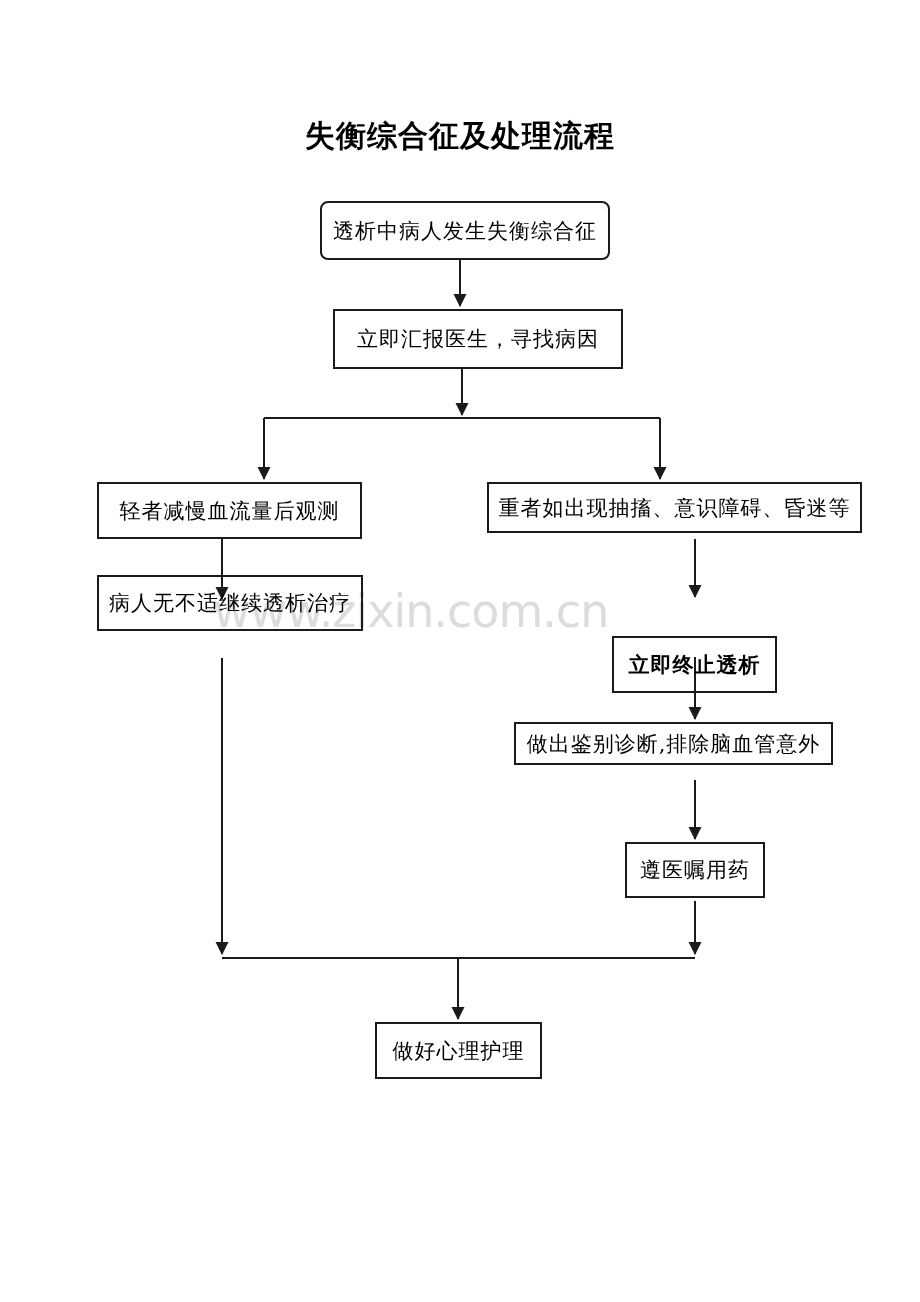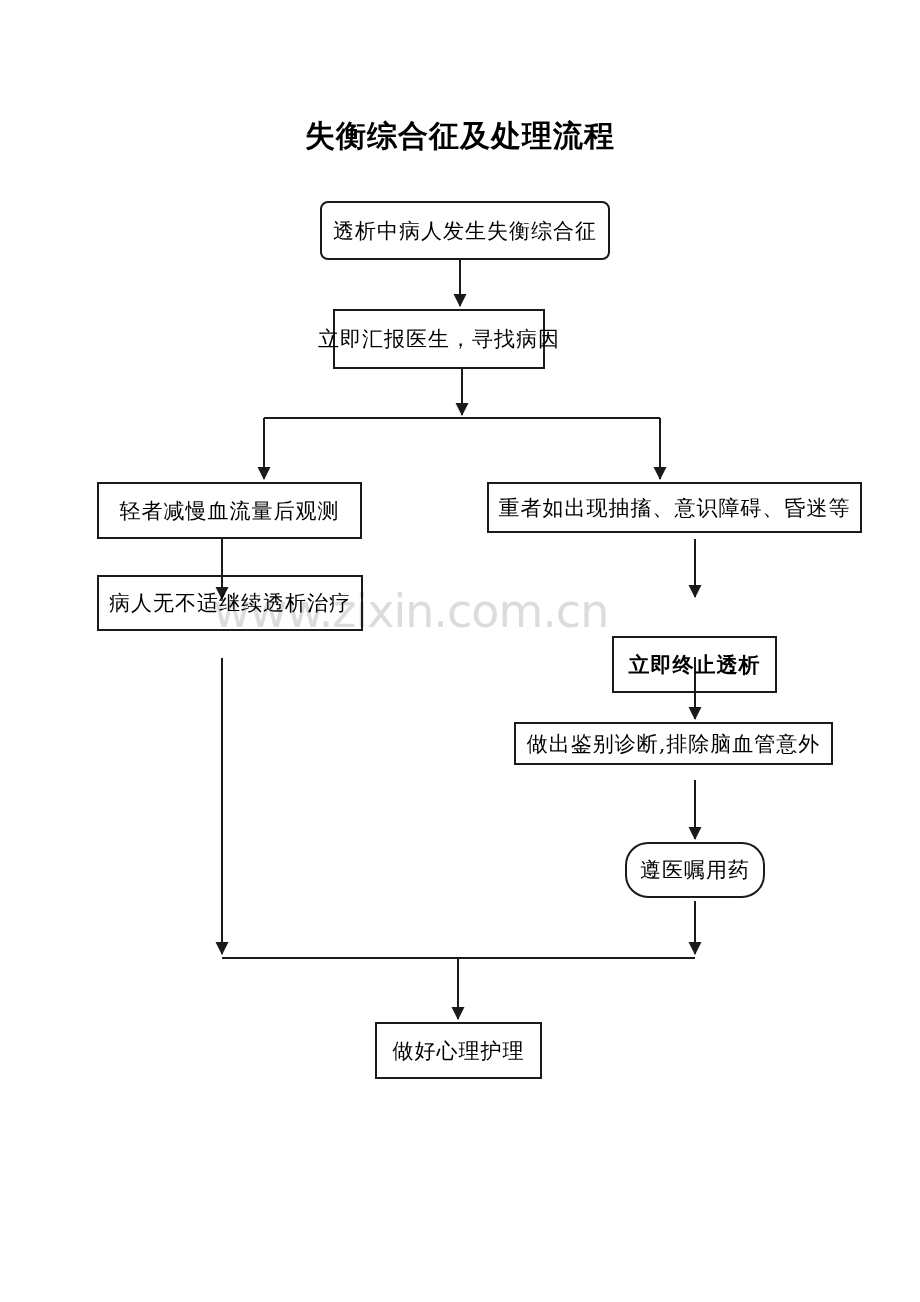--- a/index.html
+++ b/index.html
@@ -78,23 +78,23 @@
         <polyline points="695,780 695,839" fill="none" stroke="#1a1a1a" stroke-width="2" marker-end="url(#arrowhead)"></polyline>
         <polyline points="222,658 222,954" fill="none" stroke="#1a1a1a" stroke-width="2" marker-end="url(#arrowhead)"></polyline>
         <polyline points="695,901 695,954" fill="none" stroke="#1a1a1a" stroke-width="2" marker-end="url(#arrowhead)"></polyline>
         <polyline points="222,958 695,958" fill="none" stroke="#1a1a1a" stroke-width="2"></polyline>
         <polyline points="458,958 458,1019" fill="none" stroke="#1a1a1a" stroke-width="2" marker-end="url(#arrowhead)"></polyline>
       </g>
   </svg>
 
   <div id="node-layer">
       <div class="flow-node" style="left: 320px; top: 201px; width: 290px; height: 59px; border-color: rgb(26, 26, 26); border-radius: 8px;">透析中病人发生失衡综合征</div>
-      <div class="flow-node" style="left: 333px; top: 309px; width: 212px; height: 60px; border-color: rgb(26, 26, 26);">立即汇报医生，寻找病因</div>
+      <div class="flow-node" style="left: 333px; top: 309px; width: 290px; height: 60px; border-color: rgb(26, 26, 26);">立即汇报医生，寻找病因</div>
       <div class="flow-node" style="left: 97px; top: 482px; width: 265px; height: 57px; border-color: rgb(26, 26, 26);">轻者减慢血流量后观测</div>
       <div class="flow-node" style="left: 487px; top: 482px; width: 375px; height: 51px; border-color: rgb(26, 26, 26); font-family: Liberation Mono, monospace;">重者如出现抽搐、意识障碍、昏迷等</div>
       <div class="flow-node" style="left: 97px; top: 575px; width: 266px; height: 56px; border-color: rgb(26, 26, 26);">病人无不适继续透析治疗</div>
       <div class="flow-node" style="left: 612px; top: 636px; width: 165px; height: 57px; border-color: rgb(26, 26, 26); font-weight: bold;">立即终止透析</div>
       <div class="flow-node" style="left: 514px; top: 722px; width: 319px; height: 43px; border-color: rgb(26, 26, 26);">做出鉴别诊断,排除脑血管意外</div>
-      <div class="flow-node" style="left: 625px; top: 842px; width: 140px; height: 56px; border-color: rgb(26, 26, 26); border-radius: 23px;">遵医嘱用药</div>
+      <div class="flow-node" style="left: 625px; top: 842px; width: 140px; height: 56px; border-color: rgb(26, 26, 26);">遵医嘱用药</div>
       <div class="flow-node" style="left: 375px; top: 1022px; width: 167px; height: 57px; border-color: rgb(26, 26, 26); text-align: right;">做好心理护理</div>
     </div>
 
 </div>
 
 </body></html>

